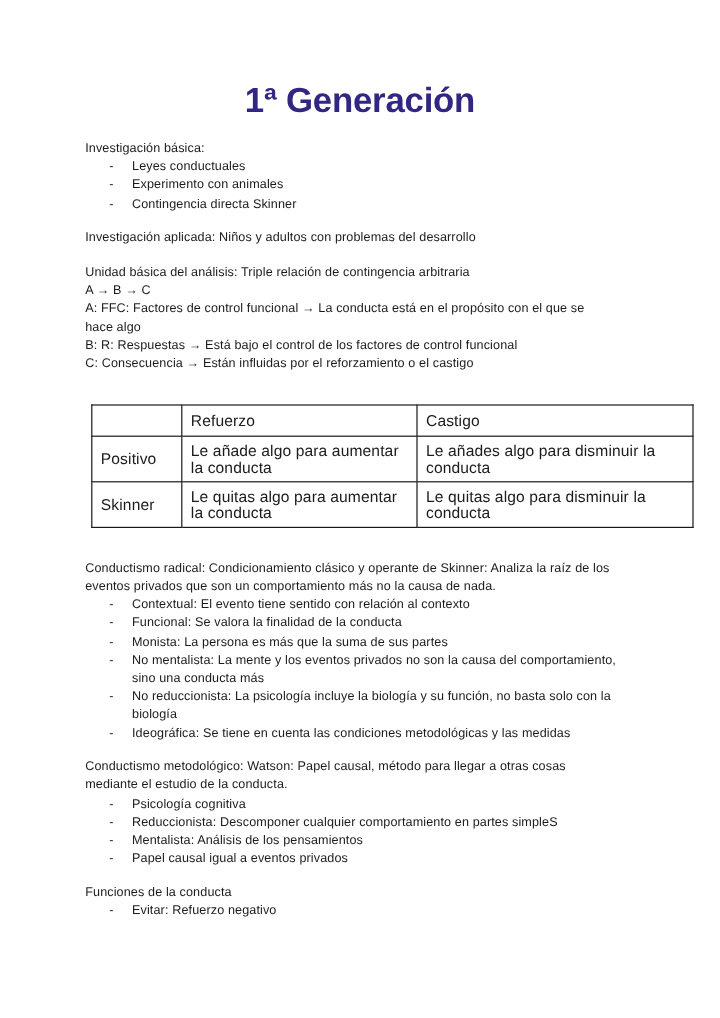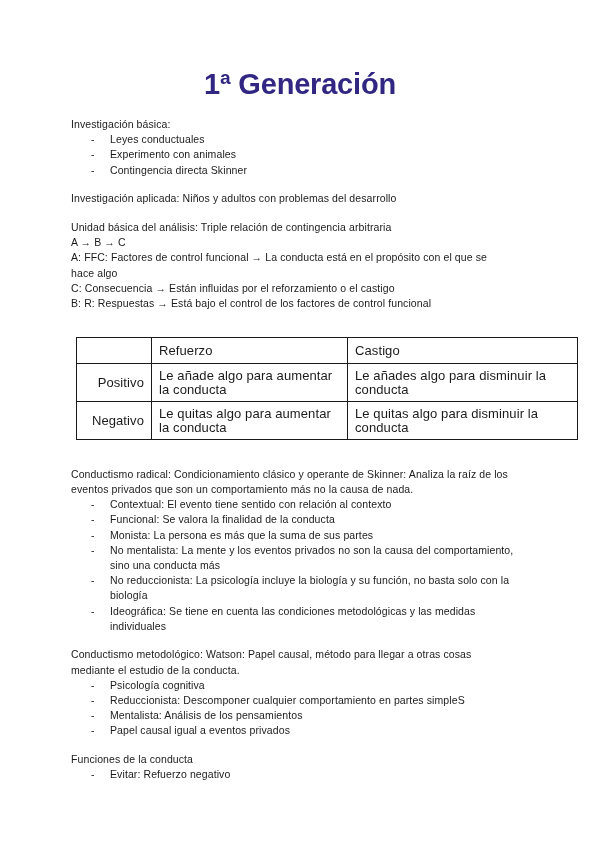--- a/index.html
+++ b/index.html
@@ -55,21 +55,21 @@
     letter-spacing: 0.1px;
   }
   table.ctable td {
     border: 1.5px solid #1a1a1a;
     padding: 2px 7px;
     vertical-align: middle;
     overflow: hidden;
   }
   table.ctable tr.hrow td { height: 21px; }
   table.ctable tr.drow td { height: 33px; }
-  table.ctable td.rowlabel { text-align: right; }
+  table.ctable td.rowlabel { text-align: left; }
   .c1 { width: 60px; }
   .c2 { width: 181px; }
   .c3 { width: 215px; }
 </style>
 </head>
 <body>
 
 <div class="page">
   <div class="title">1ª Generación</div>
 
@@ -100,37 +100,37 @@
     <div class="gap"></div>
 
     <div class="line">Investigación aplicada: Niños y adultos con problemas del desarrollo</div>
 
     <div class="gap"></div>
 
     <div class="line">Unidad básica del análisis: Triple relación de contingencia arbitraria</div>
     <div class="center">A → B → C</div>
     <div class="line">A: FFC: Factores de control funcional → La conducta está en el propósito con el que se</div>
     <div class="line">hace algo</div>
+    <div class="line">B: R: Respuestas → Está bajo el control de los factores de control funcional</div>
     <div class="line">C: Consecuencia → Están influidas por el reforzamiento o el castigo</div>
-    <div class="line">B: R: Respuestas → Está bajo el control de los factores de control funcional</div>
 
     <table class="ctable">
       <tbody>
           <tr class="hrow">
         <td class="c1"></td>
         <td class="c2">Refuerzo</td>
         <td class="c3">Castigo</td>
       </tr>
       <tr class="drow">
         <td class="c1 rowlabel">Positivo</td>
         <td class="c2">Le añade algo para aumentar la conducta</td>
         <td class="c3">Le añades algo para disminuir la conducta</td>
       </tr>
       <tr class="drow">
-        <td class="c1 rowlabel">Negativo</td>
+        <td class="c1 rowlabel">Skinner</td>
         <td class="c2">Le quitas algo para aumentar la conducta</td>
         <td class="c3">Le quitas algo para disminuir la conducta</td>
       </tr>
     </tbody>
       </table>
 
     <div class="line">Conductismo radical: Condicionamiento clásico y operante de Skinner: Analiza la raíz de los</div>
     <div class="line">eventos privados que son un comportamiento más no la causa de nada.</div>
     <div>
       <div class="li">
@@ -162,21 +162,20 @@
         <span class="dash">-</span>
         <span class="btxt">
           <span class="bl">No reduccionista: La psicología incluye la biología y su función, no basta solo con la</span>
           <span class="bl">biología</span>
         </span>
       </div>
       <div class="li">
         <span class="dash">-</span>
         <span class="btxt">
           <span class="bl">Ideográfica: Se tiene en cuenta las condiciones metodológicas y las medidas</span>
-          <span class="bl">individuales</span>
         </span>
       </div>
     </div>
 
     <div class="gap"></div>
 
     <div class="line">Conductismo metodológico: Watson: Papel causal, método para llegar a otras cosas</div>
     <div class="line">mediante el estudio de la conducta.</div>
     <div>
       <div class="li">

